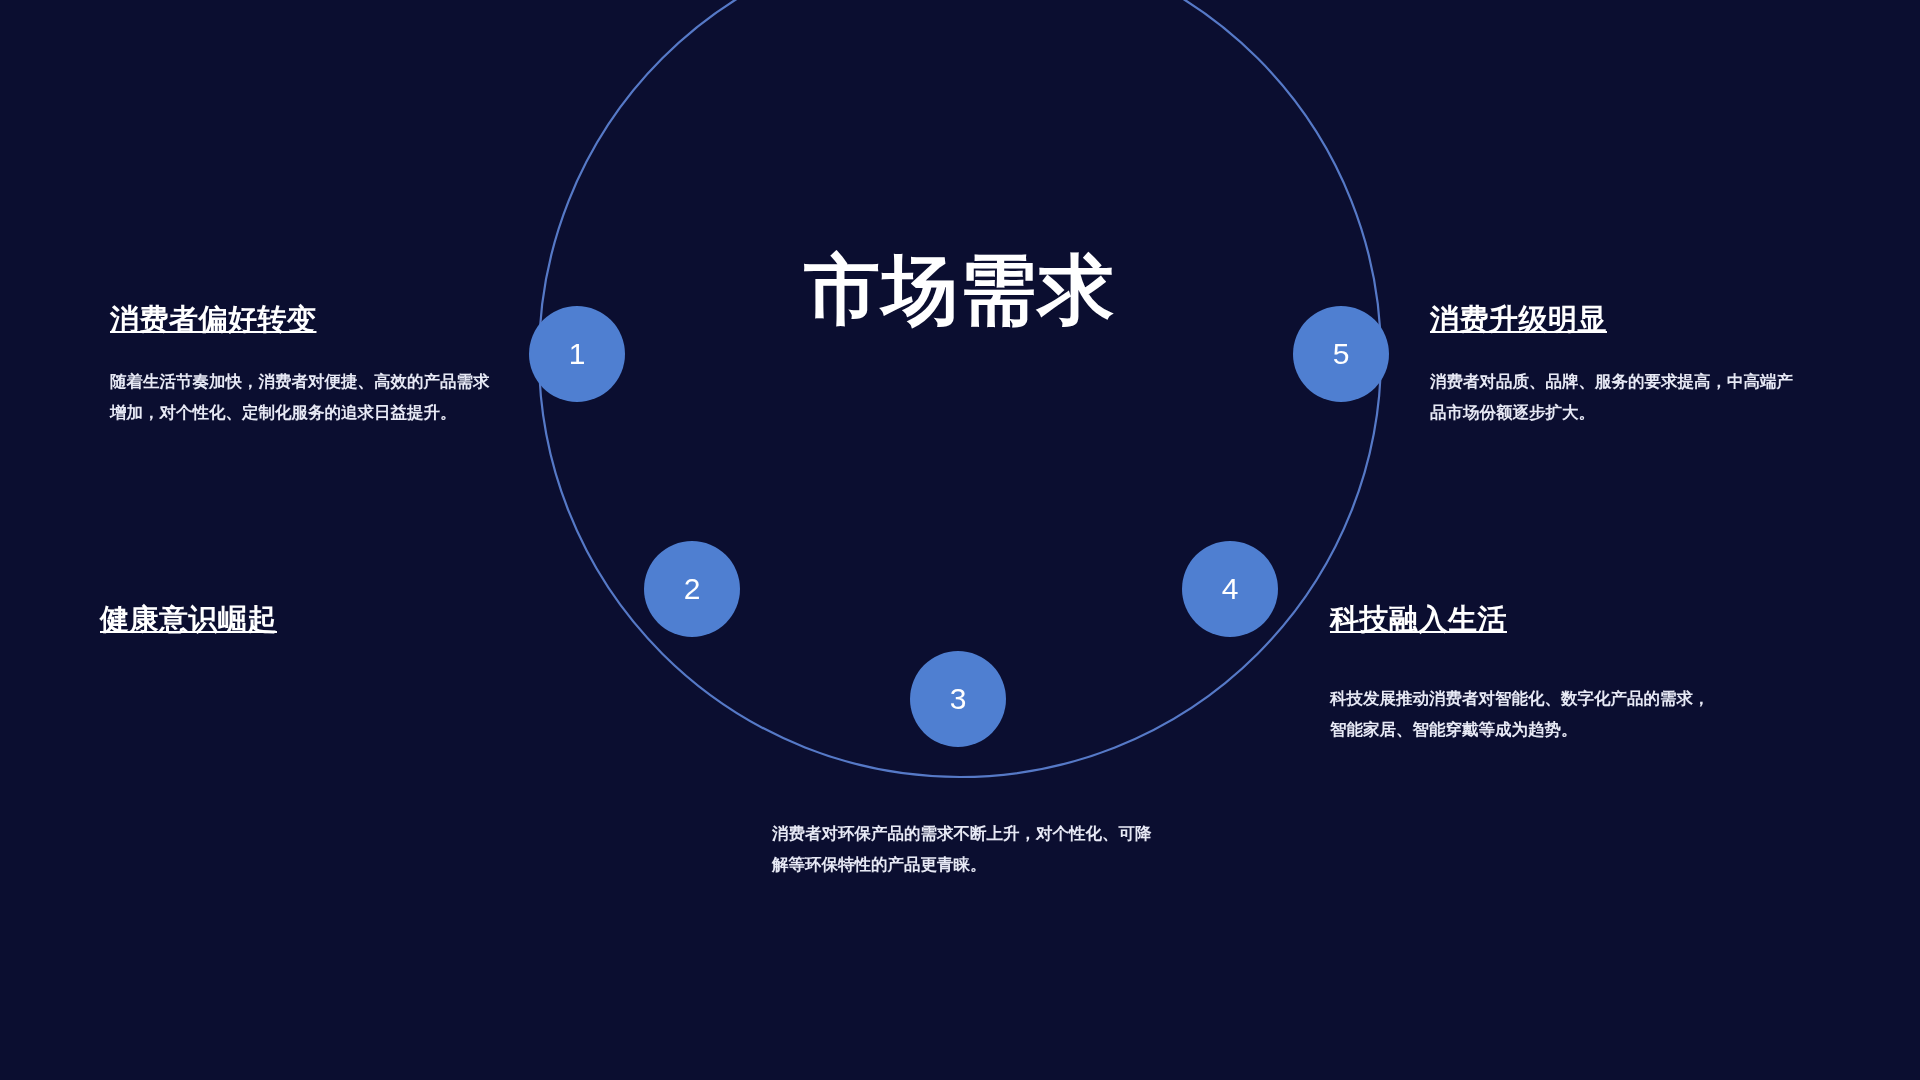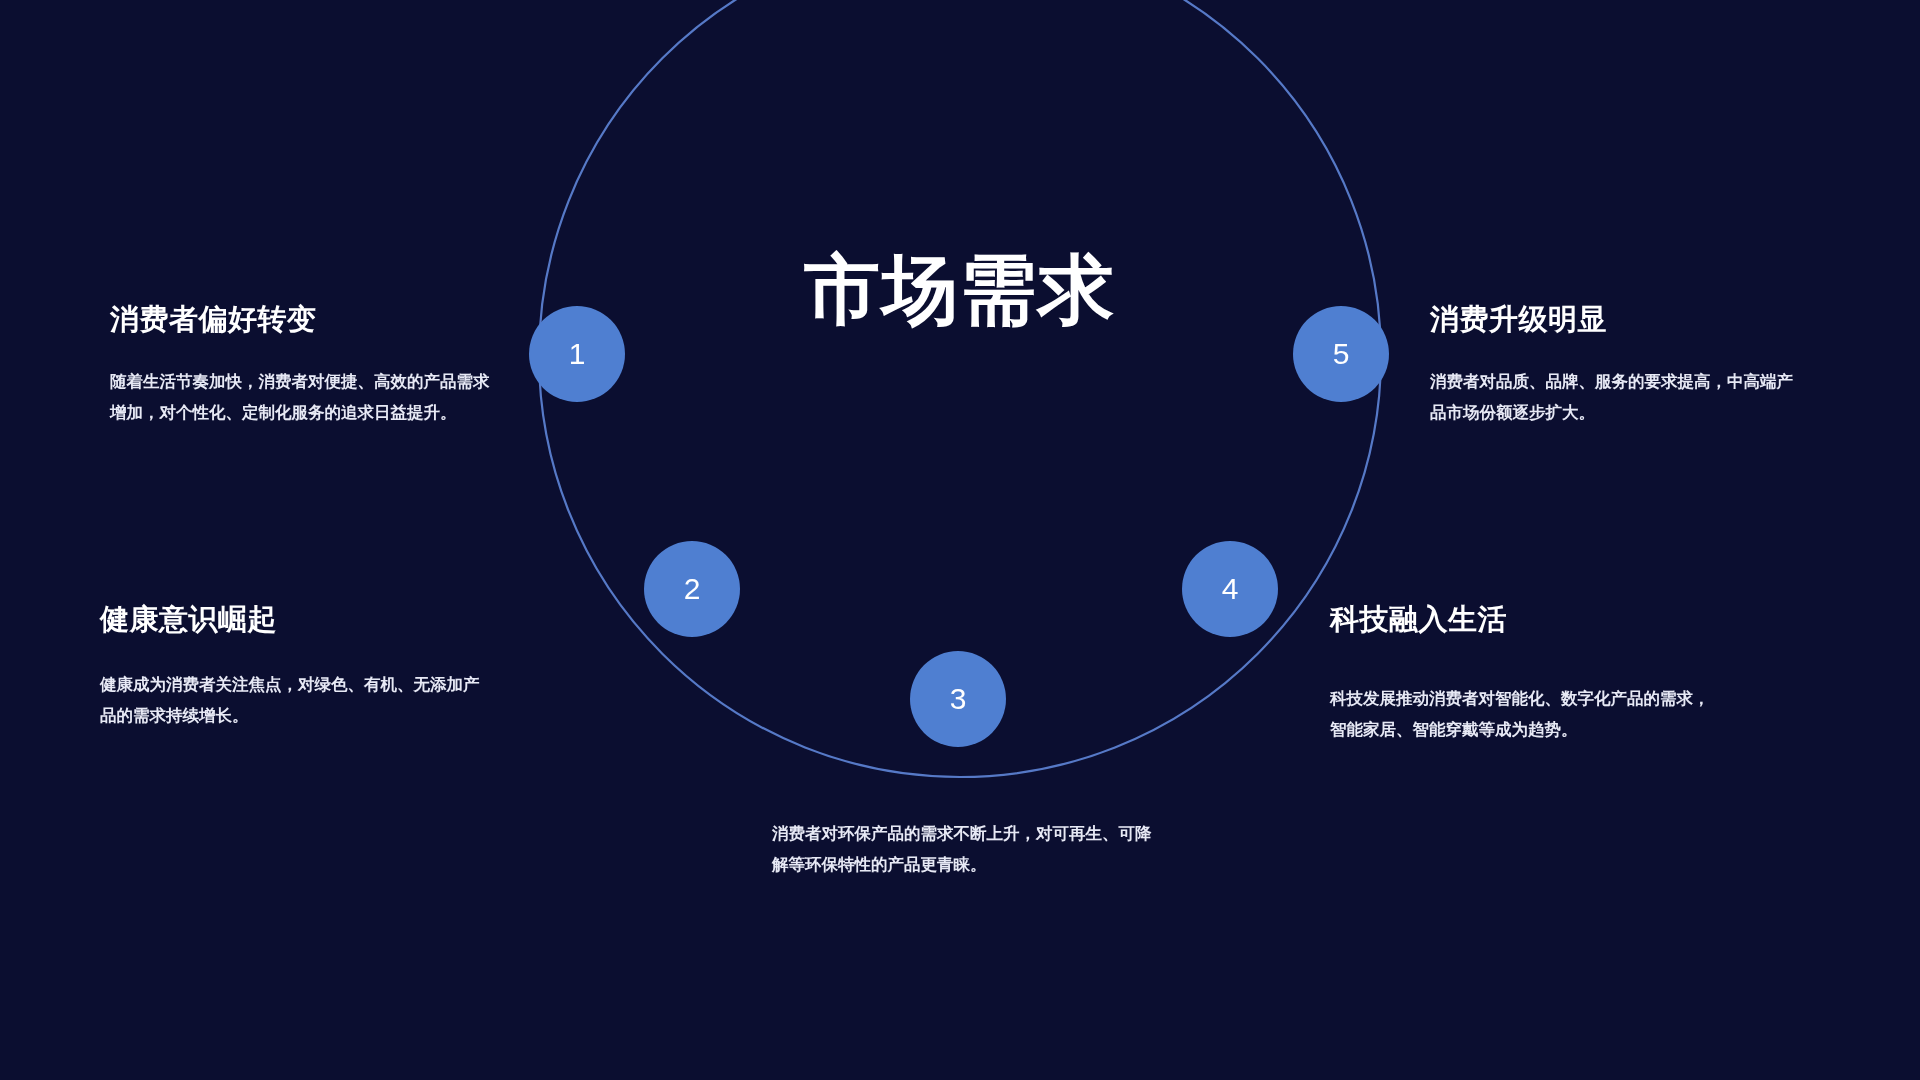--- a/index.html
+++ b/index.html
@@ -66,20 +66,21 @@
   .block {
     position: absolute;
   }
   .block .heading {
     color: #ffffff;
     font-size: 29px;
     font-weight: bold;
     letter-spacing: 0.5px;
     white-space: nowrap;
     margin: 0;
+    text-decoration: underline;
   }
   .block .body {
     color: #e7e9f5;
     font-size: 16.5px;
     line-height: 1.85;
     margin: 0;
     font-weight: 700;
   }
 
   
@@ -129,25 +130,24 @@
     <span>5</span>
   </div>
 
   <div class="block" id="block-1">
     <p class="heading">消费者偏好转变</p>
     <p class="body">随着生活节奏加快，消费者对便捷、高效的产品需求增加，对个性化、定制化服务的追求日益提升。</p>
   </div>
 
   <div class="block" id="block-2">
     <p class="heading">健康意识崛起</p>
-    <p class="body">健康成为消费者关注焦点，对绿色、有机、无添加产品的需求持续增长。</p>
   </div>
 
   <div class="block" id="block-3">
-    <p class="body">消费者对环保产品的需求不断上升，对可再生、可降解等环保特性的产品更青睐。</p>
+    <p class="body">消费者对环保产品的需求不断上升，对个性化、可降解等环保特性的产品更青睐。</p>
   </div>
 
   <div class="block" id="block-4">
     <p class="heading">科技融入生活</p>
     <p class="body">科技发展推动消费者对智能化、数字化产品的需求，智能家居、智能穿戴等成为趋势。</p>
   </div>
 
   <div class="block" id="block-5">
     <p class="heading">消费升级明显</p>
     <p class="body">消费者对品质、品牌、服务的要求提高，中高端产品市场份额逐步扩大。</p>

